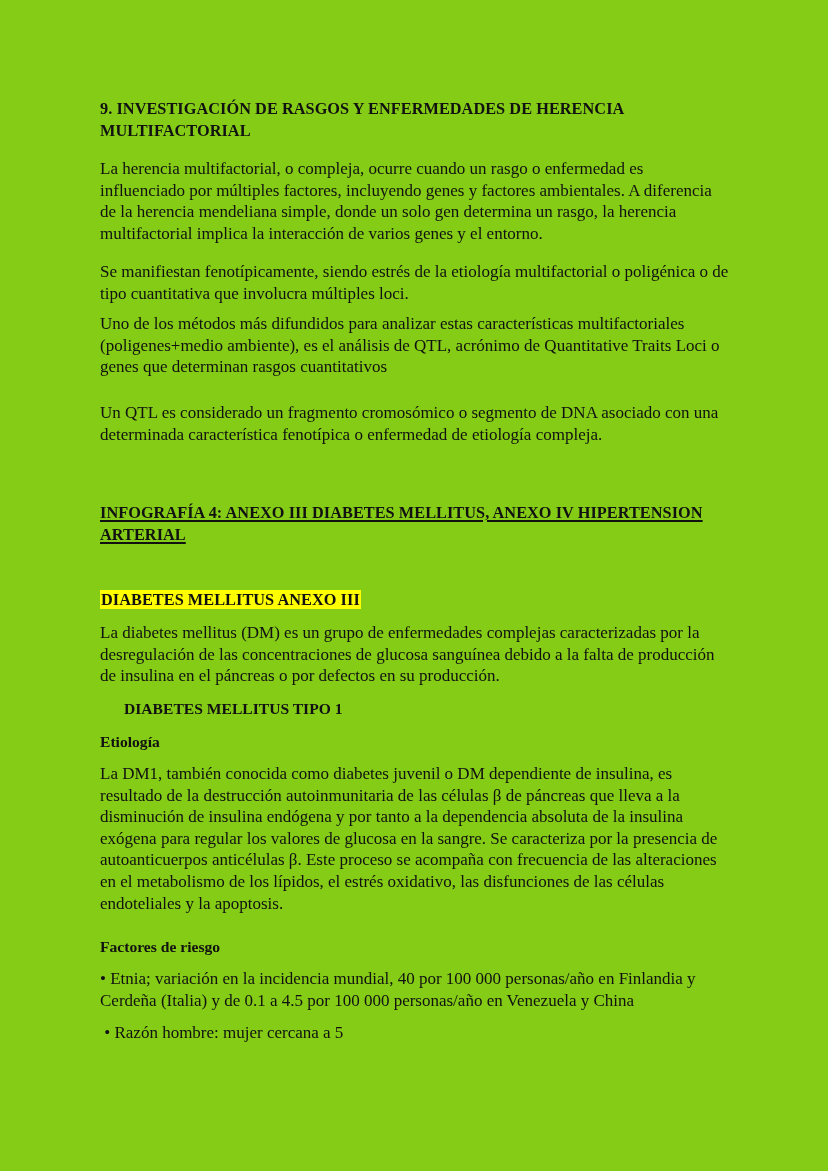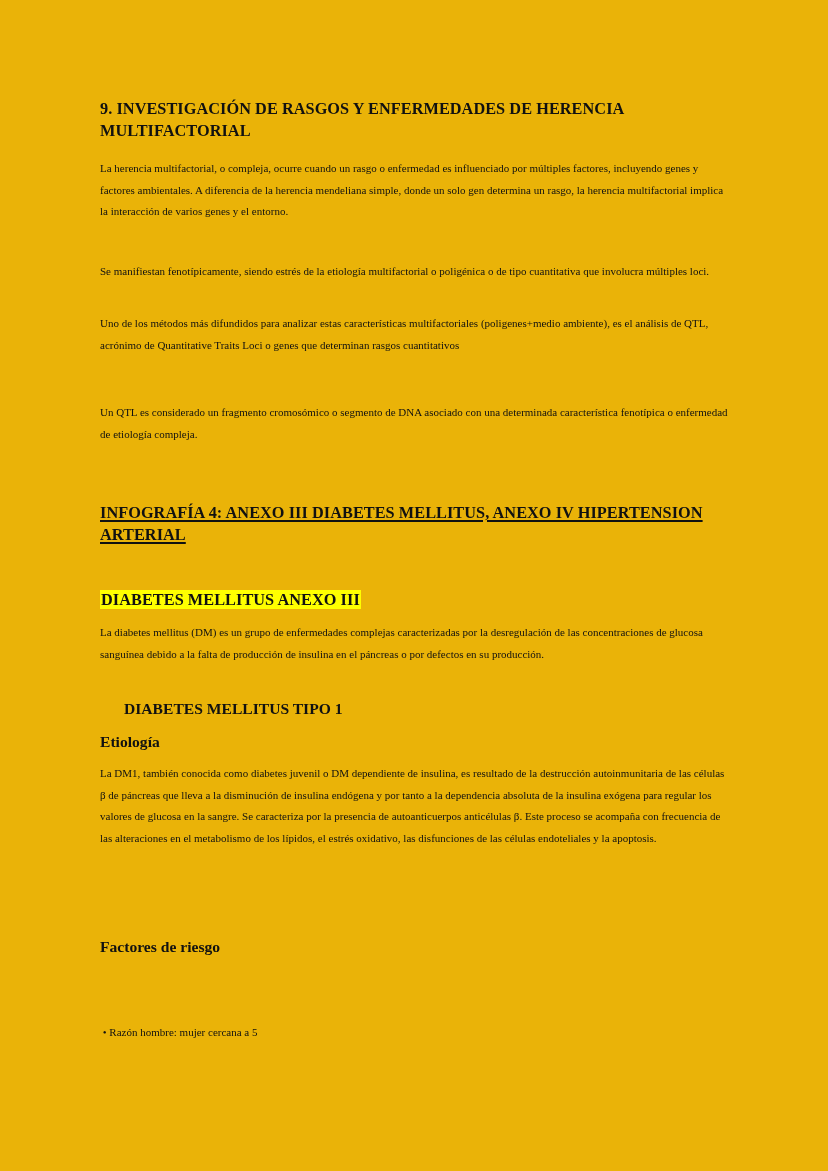--- a/index.html
+++ b/index.html
@@ -1,21 +1,21 @@
 <!DOCTYPE html>
 <html><head>
 <meta charset="utf-8">
 <style>
   html, body { margin: 0; padding: 0; background: #ffffff; }
   body { width: 828px; height: 1171px; position: relative; overflow: hidden;
          font-family: "Liberation Serif", "DejaVu Serif", serif; color: #111111; }
-  .page { position: absolute; left: 0; top: 0; width: 828px; height: 1171px; background: #eab308; }
+  .page { position: absolute; left: 0; top: 0; width: 828px; height: 1171px; background: #84cc16; }
   .blk { position: absolute; left: 100px; width: 630px; }
   .h1 { font-weight: bold; font-size: 16.3px; line-height: 22px; letter-spacing: 0.05px; }
-  .p { font-size: 11px; line-height: 21.6px; }
+  .p { font-size: 17px; line-height: 21.6px; }
   .u { text-decoration: underline; text-decoration-thickness: 1.5px; text-underline-offset: 2px; }
   .hl { background: #ffff00; padding: 0 1px; }
   .b { font-weight: bold; font-size: 15.6px; line-height: 21px; }
 </style>
 </head>
 <body>
 
 <div class="page">
 
   <div class="blk h1" style="top:98px;">9.  INVESTIGACIÓN DE RASGOS Y ENFERMEDADES DE HERENCIA MULTIFACTORIAL</div>
@@ -37,16 +37,17 @@
   </div>
 
   <div class="blk b" style="top:698px;margin-left:24px;">DIABETES MELLITUS TIPO 1</div>
 
   <div class="blk b" style="top:731px;">Etiología</div>
 
   <div class="blk p" style="top:763px;">La DM1, también conocida como diabetes juvenil o DM dependiente de insulina, es resultado de la destrucción autoinmunitaria de las células β de páncreas que lleva a la disminución de insulina endógena y por tanto a la dependencia absoluta de la insulina exógena para regular los valores de glucosa en la sangre. Se caracteriza por la presencia de autoanticuerpos anticélulas β. Este proceso se acompaña con frecuencia de las alteraciones en el metabolismo de los lípidos, el estrés oxidativo, las disfunciones de las células endoteliales y la apoptosis.</div>
 
   <div class="blk b" style="top:936px;">Factores de riesgo</div>
 
+  <div class="blk p" style="top:968px;">• Etnia; variación en la incidencia mundial, 40 por 100 000 personas/año en Finlandia y Cerdeña (Italia) y de 0.1 a 4.5 por 100 000 personas/año en Venezuela y China</div>
 
   <div class="blk p" style="top:1022px; white-space:pre;"> • Razón hombre: mujer cercana a 5</div>
 
 </div>
 
 </body></html>

